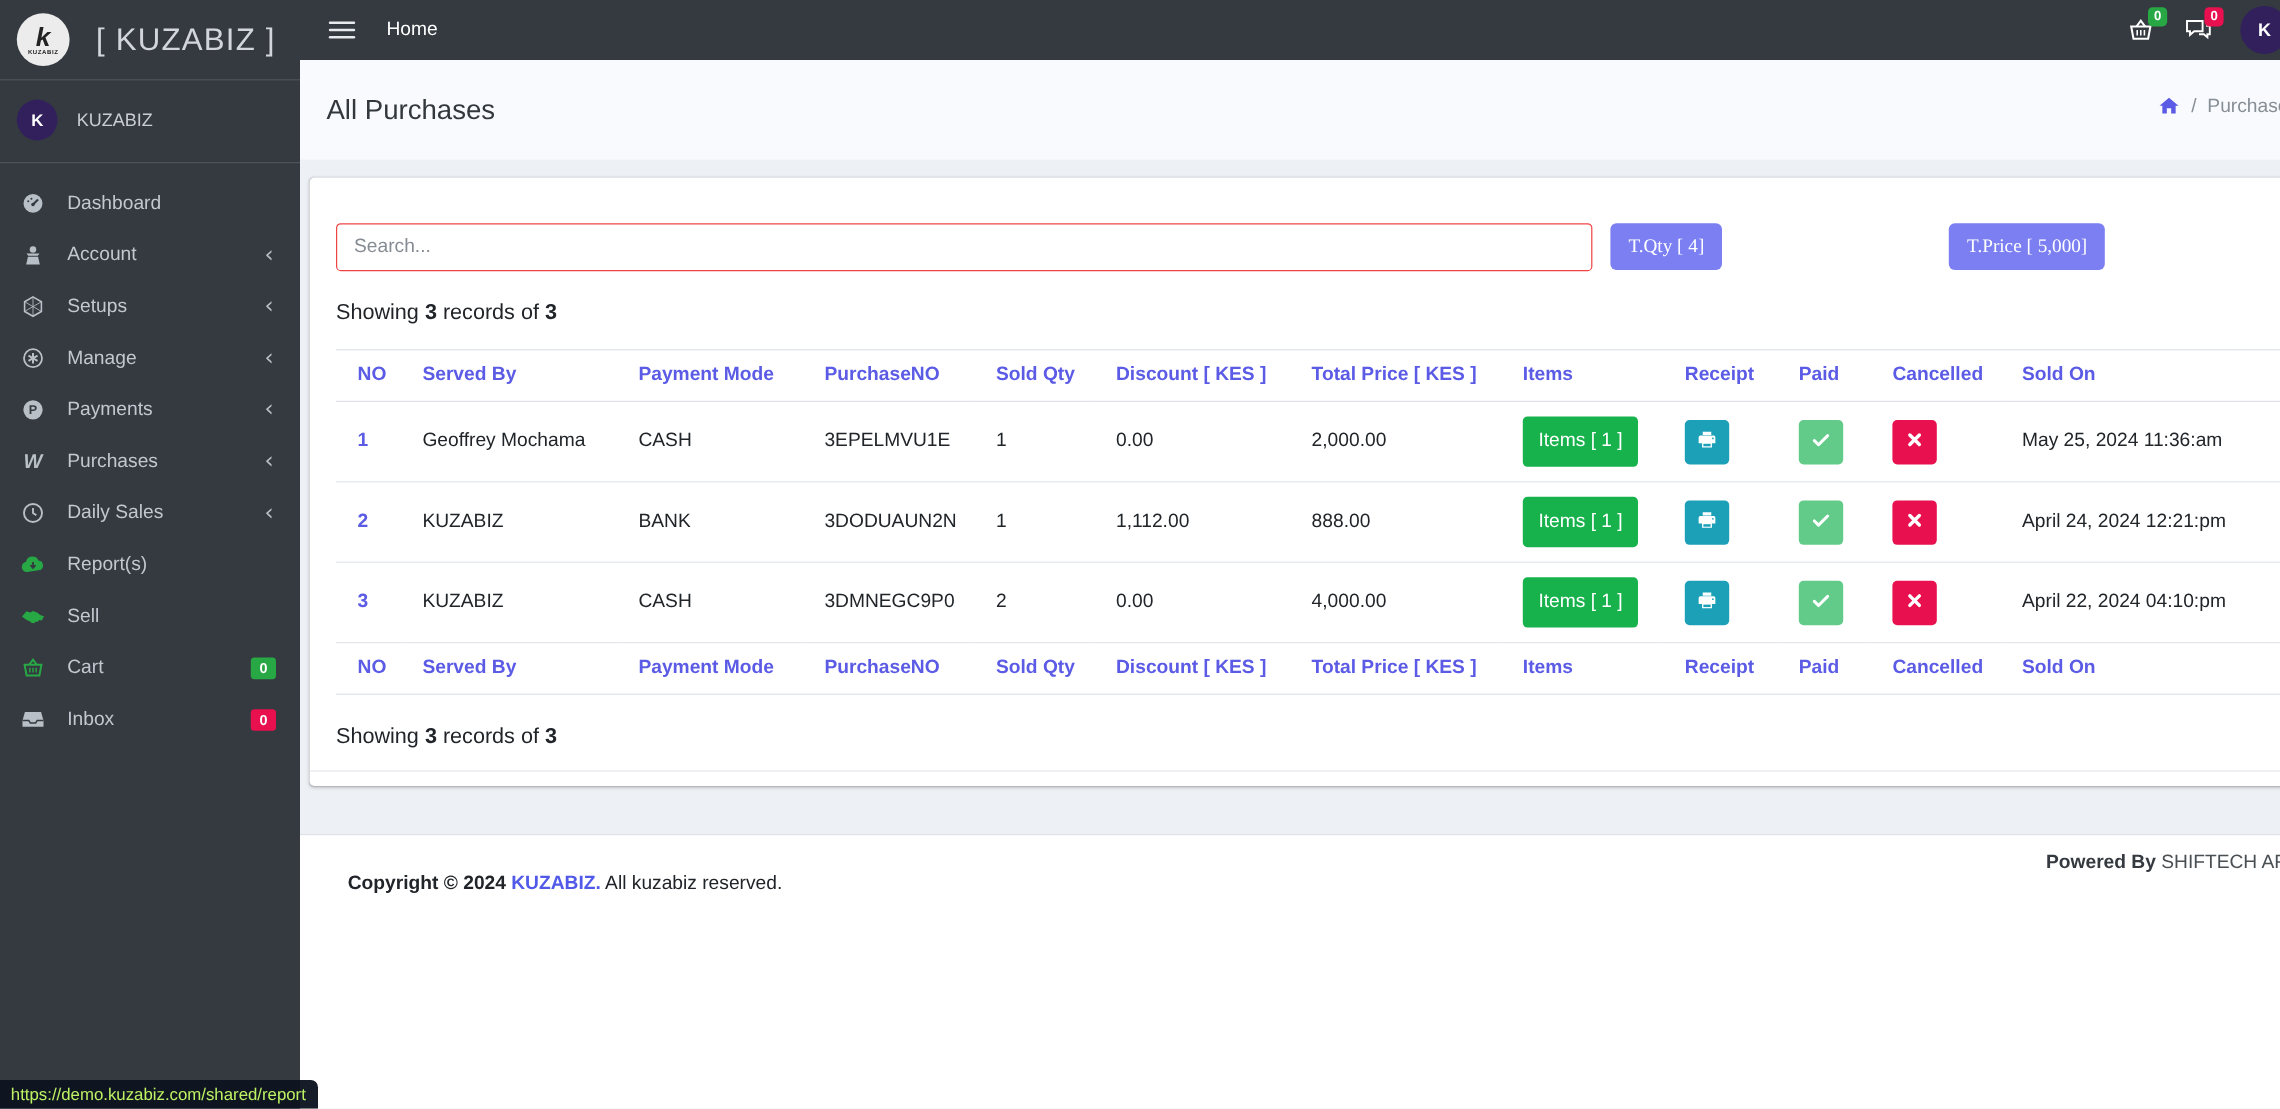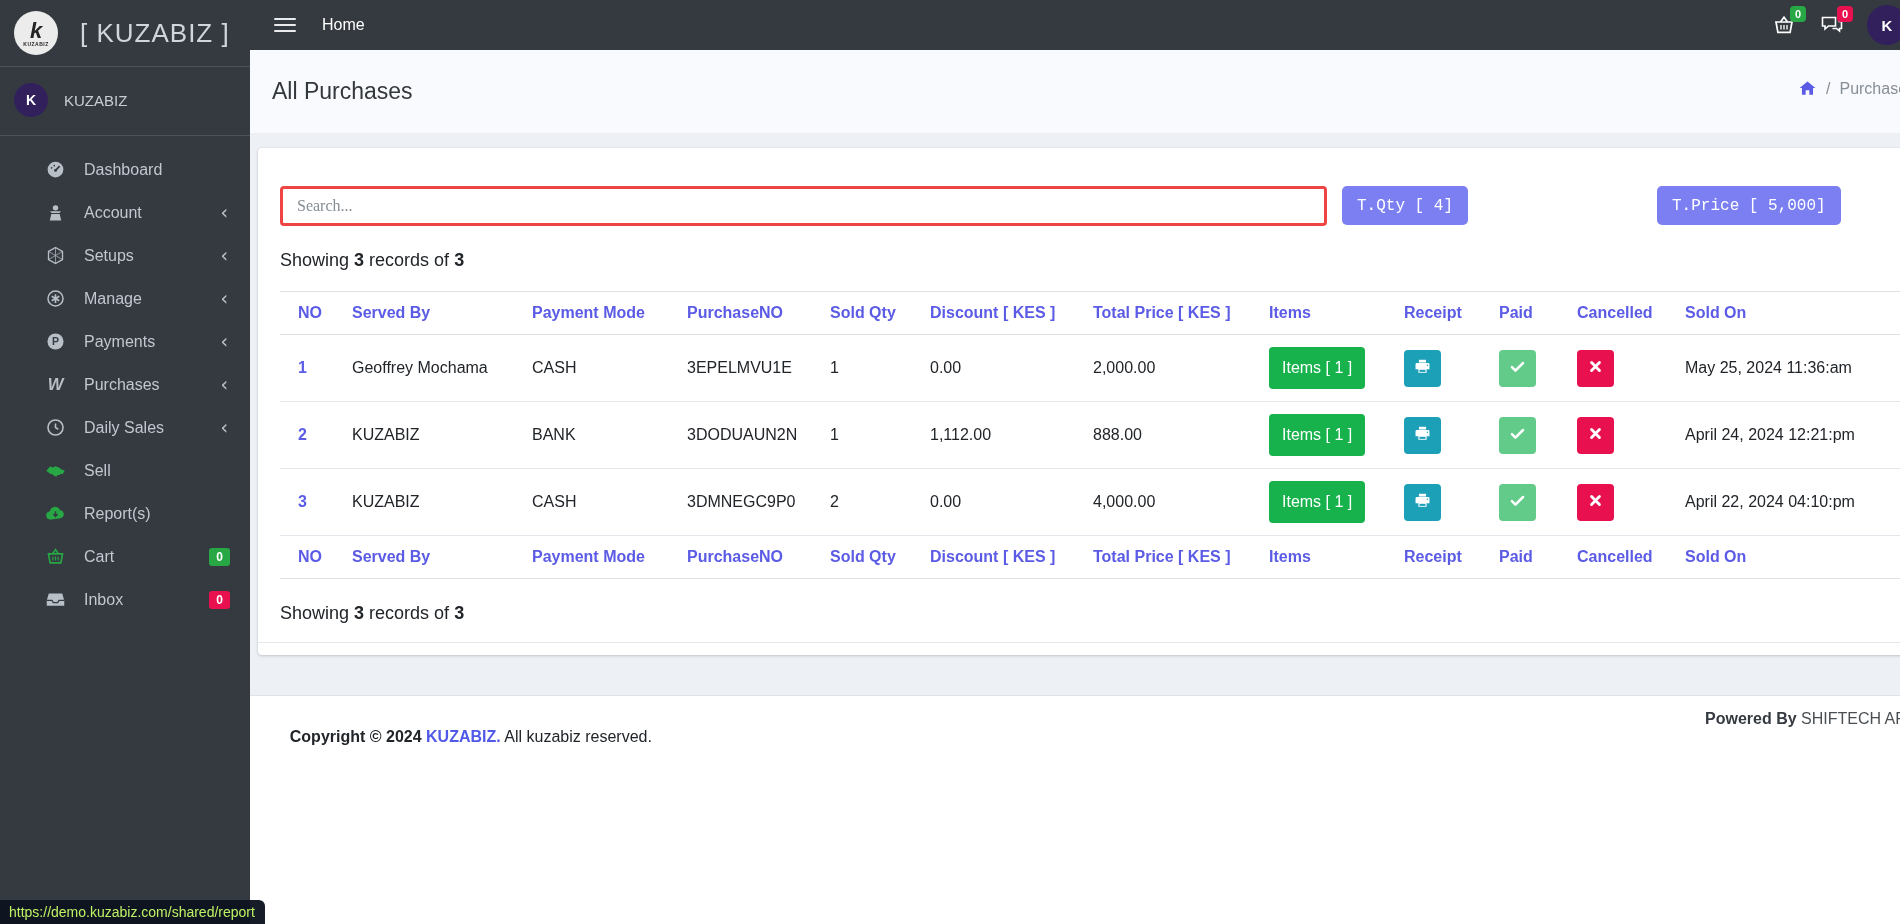--- a/index.html
+++ b/index.html
@@ -9,21 +9,21 @@
   
   .sidebar { position:absolute; left:0; top:0; width:250px; height:924px; background:#343a40; z-index:5; }
   .brand { height:67px; display:flex; align-items:center; padding:0 14px; border-bottom:1px solid #4b545c; }
   .brand-logo { width:44px; height:44px; border-radius:50%; background:#ececec; display:flex; flex-direction:column; align-items:center; justify-content:center; line-height:1; overflow:hidden; }
   .brand-logo .k { font-weight:bold; font-size:22px; color:#232323; font-style:italic; }
   .brand-logo .kz { font-size:5px; font-weight:bold; color:#232323; letter-spacing:.5px; }
   .brand-title { color:#d2d6dc; font-size:26px; font-weight:300; margin-left:22px; letter-spacing:1px; white-space:nowrap; }
   .user-panel { display:flex; align-items:center; padding:16px 14px 18px 14px; border-bottom:1px solid #4b545c; }
   .user-avatar { width:34px; height:34px; border-radius:50%; background:#31205c; color:#fff; font-weight:bold; font-size:14px; display:flex; align-items:center; justify-content:center; }
   .user-name { color:#c9cdd3; font-size:15px; margin-left:16px; }
-  .nav-menu { list-style:none; padding-top:12px;margin-left:28px; }
+  .nav-menu { list-style:none; padding-top:12px; }
   .nav-item { display:flex; align-items:center; height:43px; padding:0 18px 0 16px; color:#c2c7d0; font-size:16px; cursor:pointer; position:relative; }
   .nav-icon { width:22px; height:22px; margin-right:18px; display:flex; align-items:center; justify-content:center; color:#b9bfc6; flex:0 0 22px; }
   .nav-icon svg { width:21px; height:21px; display:block; }
   .nav-icon.green { color:#28a745; }
   .nav-icon.red { color:#e8104f; }
   .nav-label { flex:1; }
   .nav-chevron { color:#b9bfc6; font-size:19px; line-height:1; margin-right:4px; font-family:"DejaVu Sans",sans-serif; }
   .nav-badge { font-size:12px; font-weight:bold; color:#fff; border-radius:3px; padding:2px 7px; margin-right:2px; }
   .nav-badge.green { background:#28a745; }
   .nav-badge.red { background:#e8104f; }
@@ -49,24 +49,24 @@
   .page-title { font-size:23px; color:#33383d; font-weight:400; }
   .breadcrumb { position:absolute; left:1548px; top:29px; display:flex; align-items:center; white-space:nowrap; font-size:16px; }
   .breadcrumb .home-ic { width:19px; height:19px; cursor:pointer; }
   .breadcrumb .sep { color:#868e96; margin:0 9px; }
   .breadcrumb .current { color:#868e96; }
 
   
   .content { background:#edf0f5; padding:15px 0 0 8px; min-height:562px; }
   .card { background:#fff; width:1700px; border-radius:4px; box-shadow:0 0 1px rgba(0,0,0,.12), 0 1px 3px rgba(0,0,0,.18); padding:38px 22px 12px 22px; }
   .toolbar { display:flex; align-items:flex-start; }
-  .search-input { width:1047px; height:40px; border:3px solid #ef4444; border-radius:4px; padding:0 14px; font-size:16px; color:#495057; outline:none; font-family:Liberation Serif, serif; }
+  .search-input { width:1047px; height:40px; border:1px solid #ef4444; border-radius:4px; padding:0 14px; font-size:16px; color:#495057; outline:none; font-family:Liberation Sans, sans-serif; }
   .search-input::placeholder { color:#7d8astrip; }
   .search-input::placeholder { color:#858c93; }
-  .btn-purple { background:#7b7ff2; color:#fff; border:none; border-radius:5px; height:39px; padding:0 15px; font-size:16px; font-family:Liberation Mono, monospace; cursor:pointer; white-space:nowrap; }
+  .btn-purple { background:#7b7ff2; color:#fff; border:none; border-radius:5px; height:39px; padding:0 15px; font-size:16px; font-family:Liberation Serif, serif; cursor:pointer; white-space:nowrap; }
   .btn-tqty { margin-left:15px; }
   .btn-tprice { margin-left:189px; }
   .records { font-size:18px; color:#212529; margin-top:24px; white-space:pre-wrap; }
   .records b { font-weight:bold; }
 
   table.purchases { border-collapse:collapse; table-layout:fixed; width:1637px; margin-top:20px; }
   table.purchases th, table.purchases td { text-align:left; padding:12px 10px 12px 18px; font-size:16px; overflow:hidden; white-space:nowrap; }
   table.purchases thead th, table.purchases tfoot th { color:#5b5be6; font-weight:bold; }
   table.purchases thead tr { border-top:1px solid #dee2e6; border-bottom:1px solid #dee2e6; }
   table.purchases tbody tr { border-bottom:1px solid #e3e7eb; }
@@ -174,34 +174,34 @@
           <svg viewBox="0 0 24 24" fill="none" stroke="currentColor" stroke-width="1.8">
             <circle cx="12" cy="12" r="8.6"></circle>
             <path d="M12 7.3V12l3.2 2.1"></path>
           </svg>
         </span>
         <span class="nav-label">Daily Sales</span>
         <span class="nav-chevron">‹</span>
       </li>
       <li class="nav-item">
         <span class="nav-icon green">
-          <svg viewBox="0 0 24 24" fill="currentColor">
-            <path d="M1.5 12.2l4.3-4.8 3.6 1.1 2.5-1.4 4 1.4 3 2.4 3.6 1.1-2.1 4.1-2.4-.5-1.4 1.6h-2.1l-1.5 1.6-2.6-.6-1.5-1.5-3-1z"></path>
-          </svg>
-        </span>
-        <span class="nav-label">Sell</span>
-      </li>
-      <li class="nav-item">
-        <span class="nav-icon green">
           <svg viewBox="0 0 24 24">
             <path d="M6.3 18.5a4.3 4.3 0 0 1-.4-8.6 5.6 5.6 0 0 1 10.9-1.3 4.2 4.2 0 0 1 .9 8.3 4.2 4.2 0 0 1-.7.1z" fill="currentColor" stroke="currentColor" stroke-width="1"></path>
             <path d="M12 9.5v5.2M9.6 12.6l2.4 2.6 2.4-2.6" stroke="#343a40" stroke-width="1.7" fill="none"></path>
           </svg>
         </span>
         <span class="nav-label">Report(s)</span>
+      </li>
+      <li class="nav-item">
+        <span class="nav-icon green">
+          <svg viewBox="0 0 24 24" fill="currentColor">
+            <path d="M1.5 12.2l4.3-4.8 3.6 1.1 2.5-1.4 4 1.4 3 2.4 3.6 1.1-2.1 4.1-2.4-.5-1.4 1.6h-2.1l-1.5 1.6-2.6-.6-1.5-1.5-3-1z"></path>
+          </svg>
+        </span>
+        <span class="nav-label">Sell</span>
       </li>
       <li class="nav-item">
         <span class="nav-icon green">
           <svg viewBox="0 0 24 24" fill="none" stroke="currentColor" stroke-width="1.9">
             <path d="M8.5 9L12 4.2 15.5 9"></path>
             <path d="M4 9h16l-1.9 10.3H5.9z"></path>
             <path d="M9 12v4.5M12 12v4.5M15 12v4.5" stroke-width="1.4"></path>
           </svg>
         </span>
         <span class="nav-label">Cart</span>

